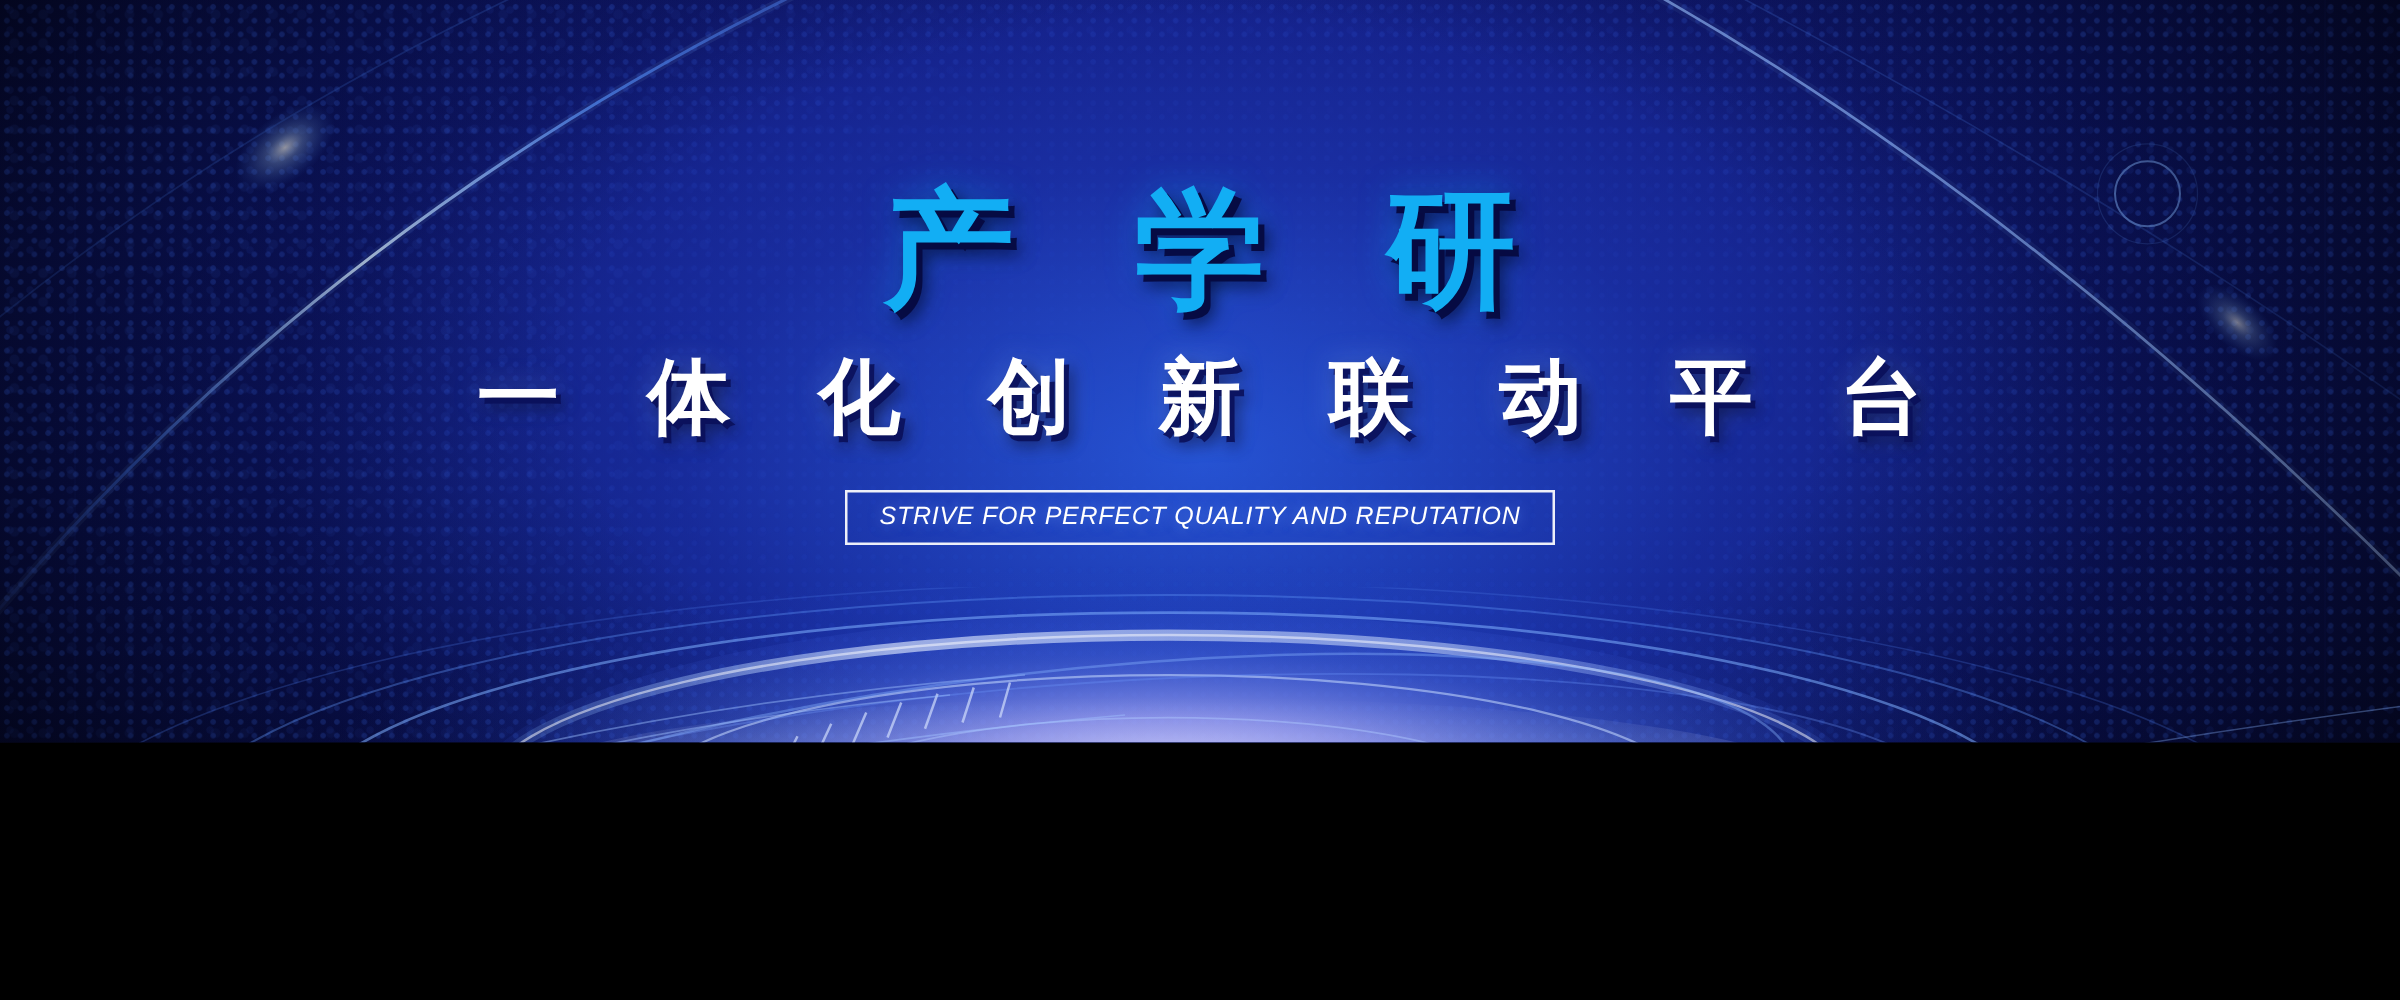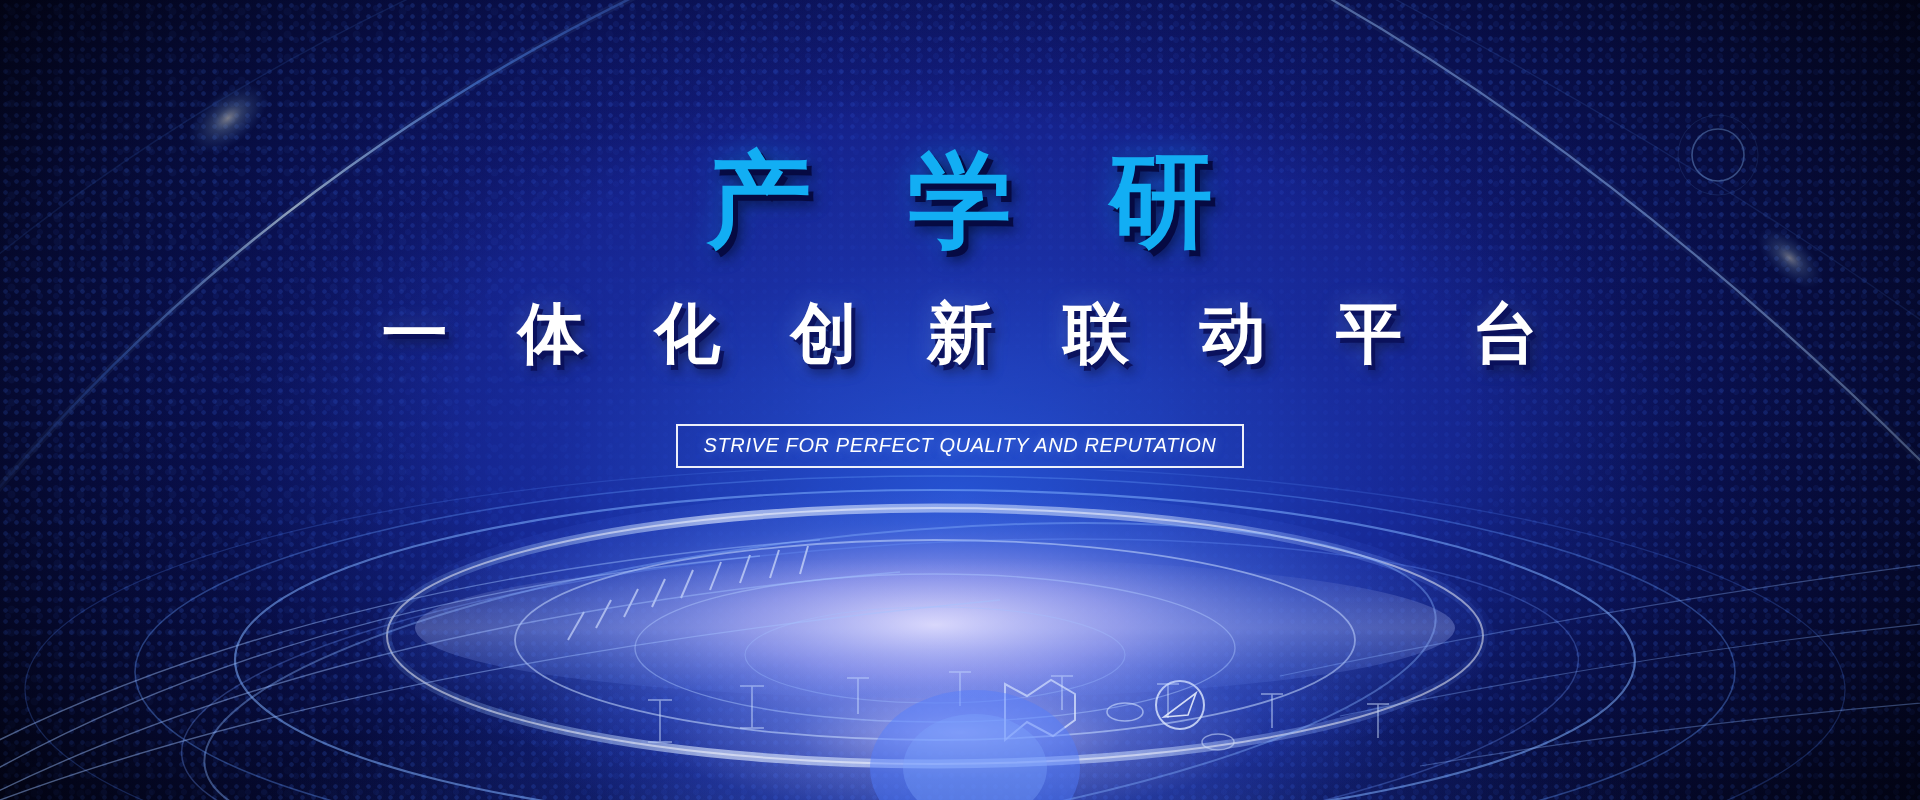--- a/index.html
+++ b/index.html
@@ -1,21 +1,21 @@
 <!DOCTYPE html>
 <html><head>
 <meta charset="utf-8">
 <title>Banner</title>
 <style>
   html,body{margin:0;padding:0;background:#000;}
   body{font-family:"Liberation Sans","DejaVu Sans",sans-serif;}
 
   #banner{
     position:relative;
-    width:1920px;height:800px;
+    width:1920px;height:594px;
     overflow:hidden;
     background:
       radial-gradient(ellipse 1100px 620px at 50% 62%, rgba(40,90,220,0.85) 0%, rgba(26,52,170,0.55) 38%, rgba(12,20,90,0.10) 68%, rgba(0,0,0,0) 85%),
       radial-gradient(ellipse 1500px 900px at 50% 45%, #1d2fa8 0%, #15208a 28%, #0c1464 52%, #070a33 78%, #04061c 100%),
       linear-gradient(180deg,#05081f 0%,#0a1046 40%,#0b1250 70%,#060a28 100%);
   }
 
   
   .dots{
     position:absolute;inset:0;
@@ -63,21 +63,21 @@
     text-indent:34px;
     color:#12aef4;
     text-shadow:
        5px 6px 0 rgba(6,10,64,.95),
        7px 9px 14px rgba(3,5,40,.8),
        0 0 28px rgba(20,160,255,.45);
     white-space:nowrap;
   }
 
   #title-sub{
-    margin:16px;
+    margin:0;
     padding-top:32px;
     font-size:66px;
     line-height:1;
     font-weight:bold;
     letter-spacing:26px;
     text-indent:26px;
     color:#ffffff;
     text-shadow:
        4px 5px 0 rgba(10,16,90,.9),
        6px 8px 12px rgba(4,8,50,.75),

